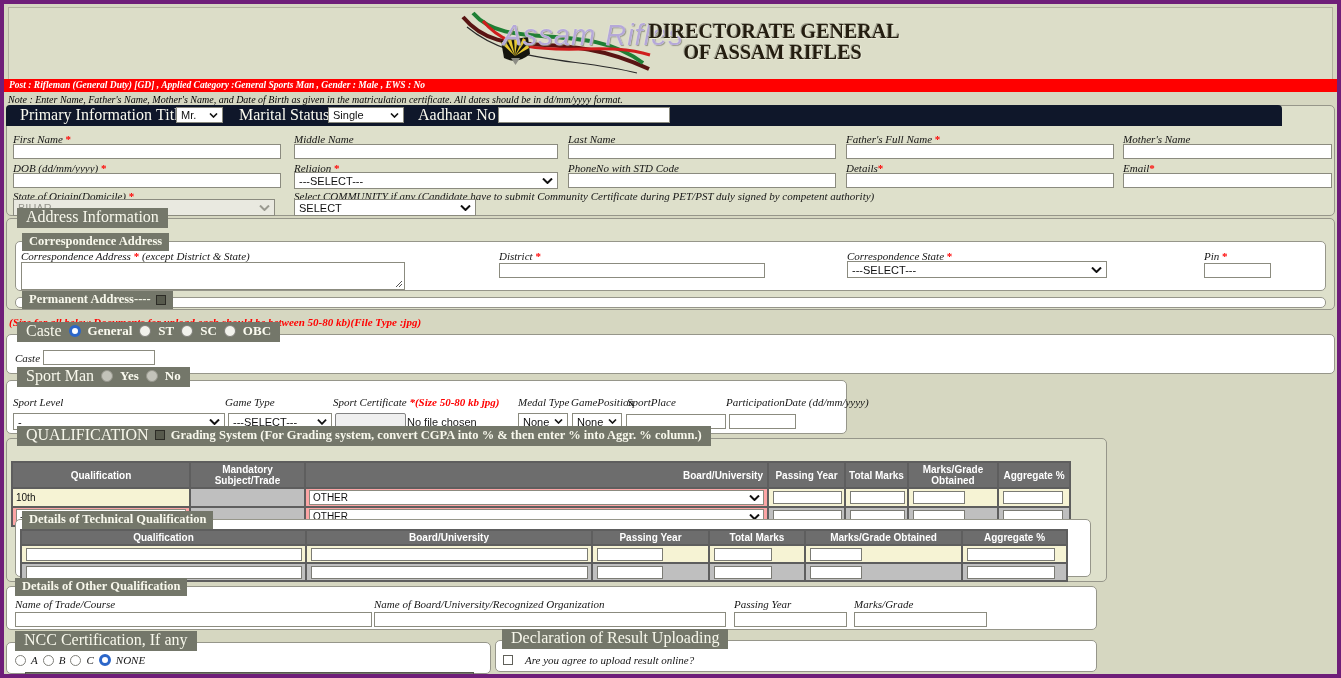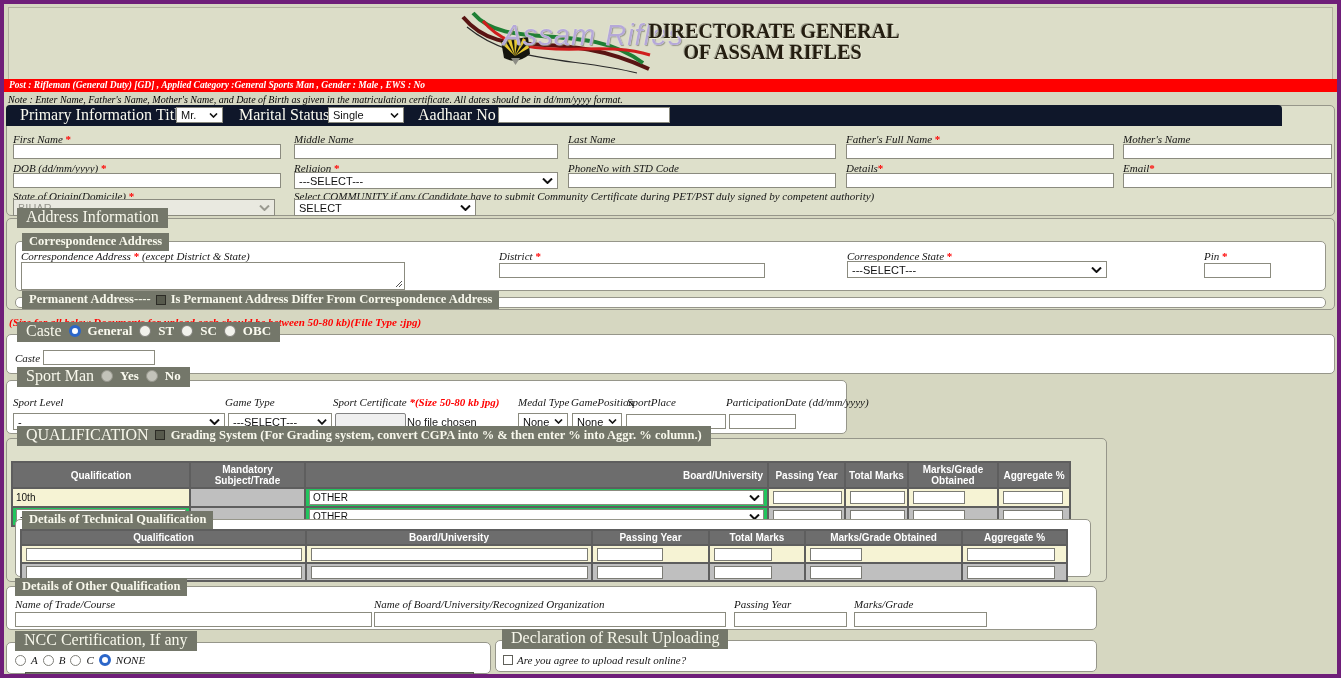--- a/index.html
+++ b/index.html
@@ -45,21 +45,21 @@
   
   .legend-bar{position:absolute;top:-1px;left:-1px;width:1276px;height:21px;background:#0f172a;border-radius:4px 4px 0 0;color:#fbfbf0;}
   .legend-bar .t{position:absolute;top:1px;font-size:16px;white-space:nowrap;}
 
   
   .gtable{position:absolute;display:grid;gap:2px;border:2px solid #5e5e5e;background:#5e5e5e;}
   .gh{background:#6d6d6d;color:#fff;font-family:"Liberation Sans",sans-serif;font-weight:bold;font-size:10px;display:flex;align-items:center;justify-content:center;text-align:center;line-height:11px;}
   .gc{display:flex;align-items:center;padding:0 3px;box-sizing:border-box;}
   .cream{background:#f6f3d4;}
   .grayc{background:#bfbfbf;}
-  .whitec{background:#22c55e;}
+  .whitec{background:#fca5a5;}
   .tin{height:13px;box-sizing:border-box;border:1px solid #7b7b74;background:#fff;font-size:10px;padding:0 2px;margin-left:1px;}
   .celltext{font-family:"Liberation Sans",sans-serif;font-size:10px;color:#111;padding-left:3px;}
 
   .bottom-partial{position:absolute;top:668px;left:21px;width:447px;height:10px;background:#74776a;border:1px solid #55584c;}
 </style>
 </head>
 <body>
 
 <div class="page">
 
@@ -180,21 +180,20 @@
           </svg>
       </div>
       <span class="lbl" style="left:1188px;top:8px;"><span>Pin</span> <span class="req">*</span></span>
       <input class="inp" style="left: 1188px; top: 21px; width: 67px;">
     </div>
 
     <div class="fs lite" style="top:78px;left:8px;width:1311px;height:11px;">
       <div class="pill" style="top:-7px;left:6px;">
         <span>Permanent Address----</span>
         <span class="cbx dark"></span>
-        <span>Is Permanent Address Differ From Correspondence Address</span>
       </div>
     </div>
   </div>
 
   <div class="size-note">(Size for all below Documents for upload each should be between 50-80 kb)(File Type :jpg)</div>
 
   <div class="fs lite" style="top:330px;left:2px;width:1329px;height:40px;">
     <div class="pill big" style="top:-13px;left:10px;gap:7px;">
       <span>Caste</span>
       <span class="radio checked"></span>
@@ -398,21 +397,21 @@
         <span class="lbl" style="position:static;">B</span>
       <span class="radio" style="width:11px;height:11px;background:#fff;"></span>
         <span class="lbl" style="position:static;">C</span>
       <span class="radio checked" style="width:12px;height:12px;"></span>
         <span class="lbl" style="position:static;">NONE</span>
     </div>
   </div>
 
   <div class="fs lite" style="top:636px;left:491px;width:602px;height:32px;">
     <div class="pill big" style="top:-12px;left:6px;">Declaration of Result Uploading</div>
-    <div style="position:absolute;left:7px;top:13px;display:flex;align-items:center;gap:4px;">
+    <div style="position:absolute;left:7px;top:13px;display:flex;align-items:center;gap:12px;">
       <span class="cbx"></span>
       <span class="lbl" style="position:static;">Are you agree to upload result online?</span>
     </div>
   </div>
 
   <div class="bottom-partial"></div>
 
 </div>
 
 </body></html>

